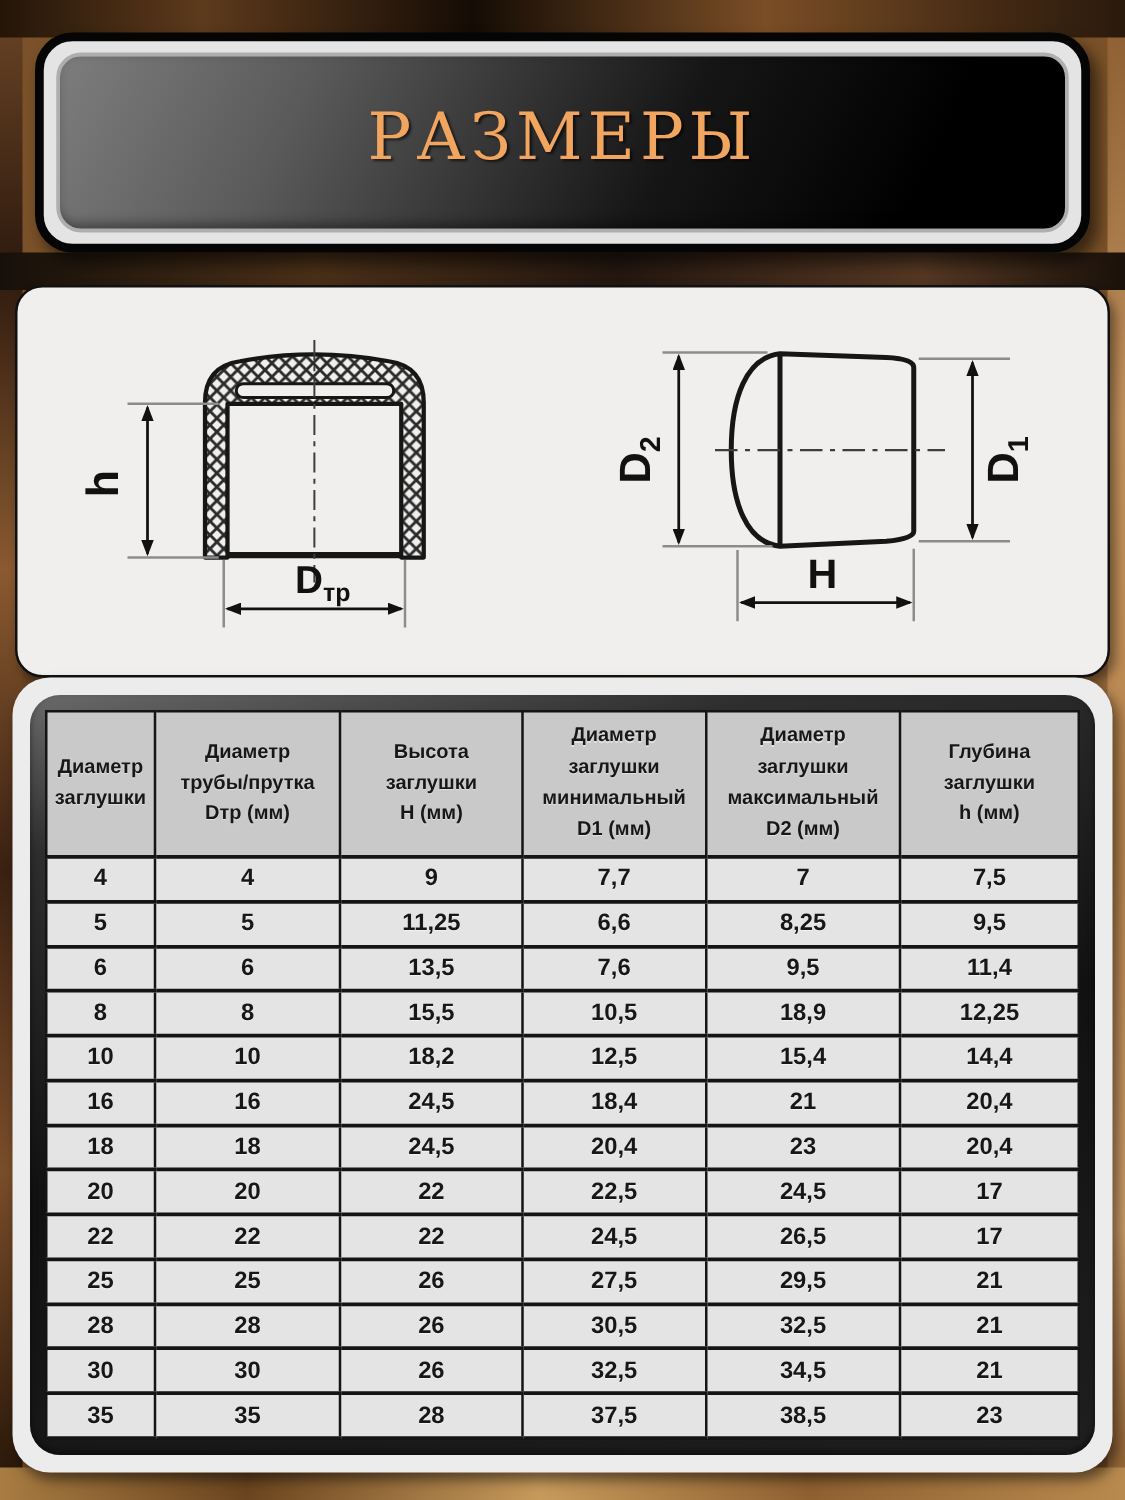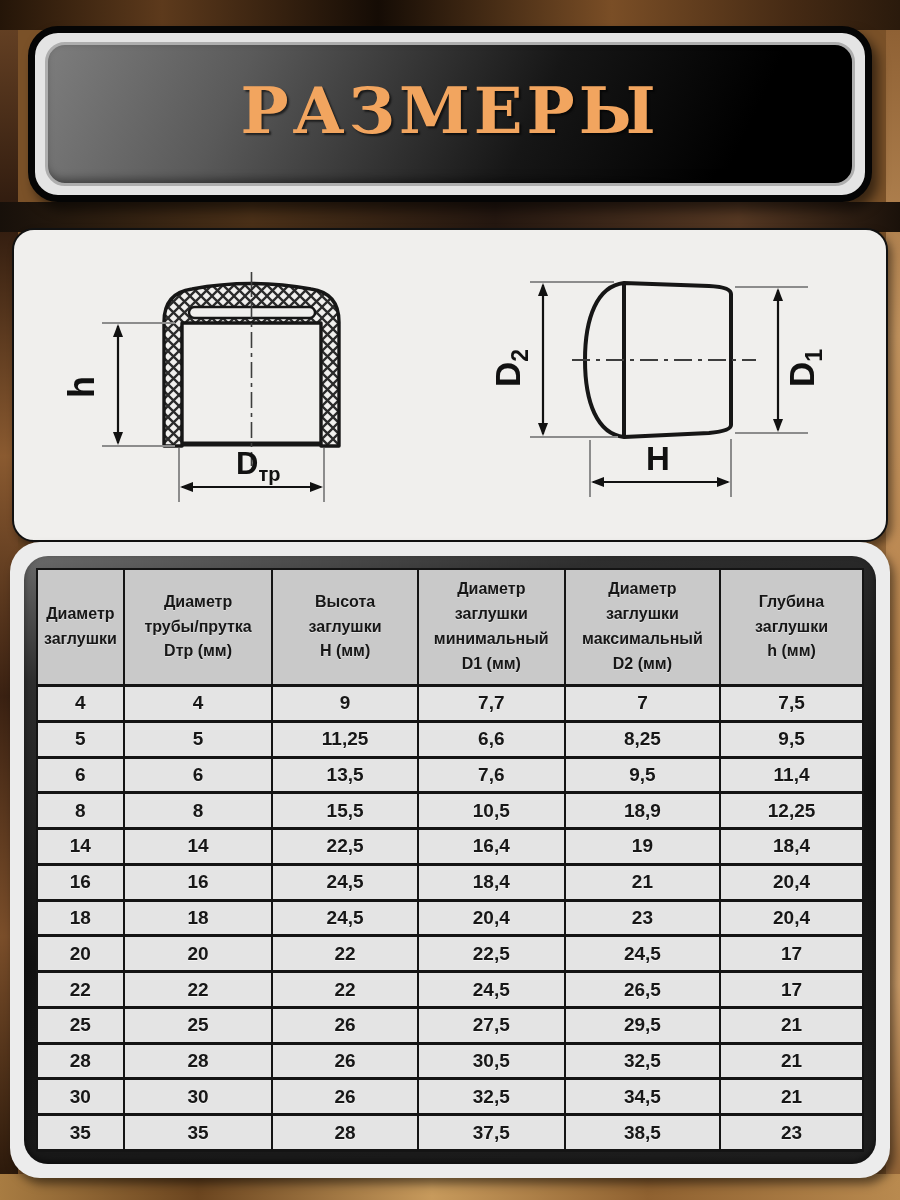--- a/index.html
+++ b/index.html
@@ -44,22 +44,22 @@
     box-shadow:6px 8px 12px rgba(0,0,0,.55);
   }
   .banner-panel{
     position:absolute;left:10px;top:9px;right:10px;bottom:9px;
     border-radius:20px;border:3px solid #aeaeae;box-sizing:border-box;
     background:linear-gradient(116deg,#7d7d7d 0%,#5a5a5a 24%,#161616 60%,#000 85%);
     display:flex;align-items:center;justify-content:center;
     box-shadow:inset -3px -4px 9px rgba(0,0,0,.4);
   }
   .banner-title{
-    font-family:"DejaVu Serif",serif;font-weight:bold;
-    font-size:64px;letter-spacing:4px;color:#f2a55f;
+    font-family:"DejaVu Serif",serif;font-weight:normal;
+    font-size:52px;letter-spacing:4px;color:#f2a55f;
     text-shadow:2px 2px 2px rgba(0,0,0,.6);
     transform:translateY(-4px);
   }
   
   .draw-panel{
     position:absolute;left:12px;top:228px;width:876px;height:314px;
     background:#f0efed;border:2px solid #111;border-radius:22px;box-sizing:border-box;
     box-shadow:4px 5px 9px rgba(0,0,0,.45);
   }
   .draw-panel svg{display:block;}
@@ -220,26 +220,26 @@
           </tr>
           <tr>
             <td>8</td>
             <td>8</td>
             <td>15,5</td>
             <td>10,5</td>
             <td>18,9</td>
             <td>12,25</td>
           </tr>
           <tr>
-            <td>14</td>
-            <td>14</td>
-            <td>22,5</td>
-            <td>16,4</td>
-            <td>19</td>
-            <td>18,4</td>
+            <td>10</td>
+            <td>10</td>
+            <td>18,2</td>
+            <td>12,5</td>
+            <td>15,4</td>
+            <td>14,4</td>
           </tr>
           <tr>
             <td>16</td>
             <td>16</td>
             <td>24,5</td>
             <td>18,4</td>
             <td>21</td>
             <td>20,4</td>
           </tr>
           <tr>

